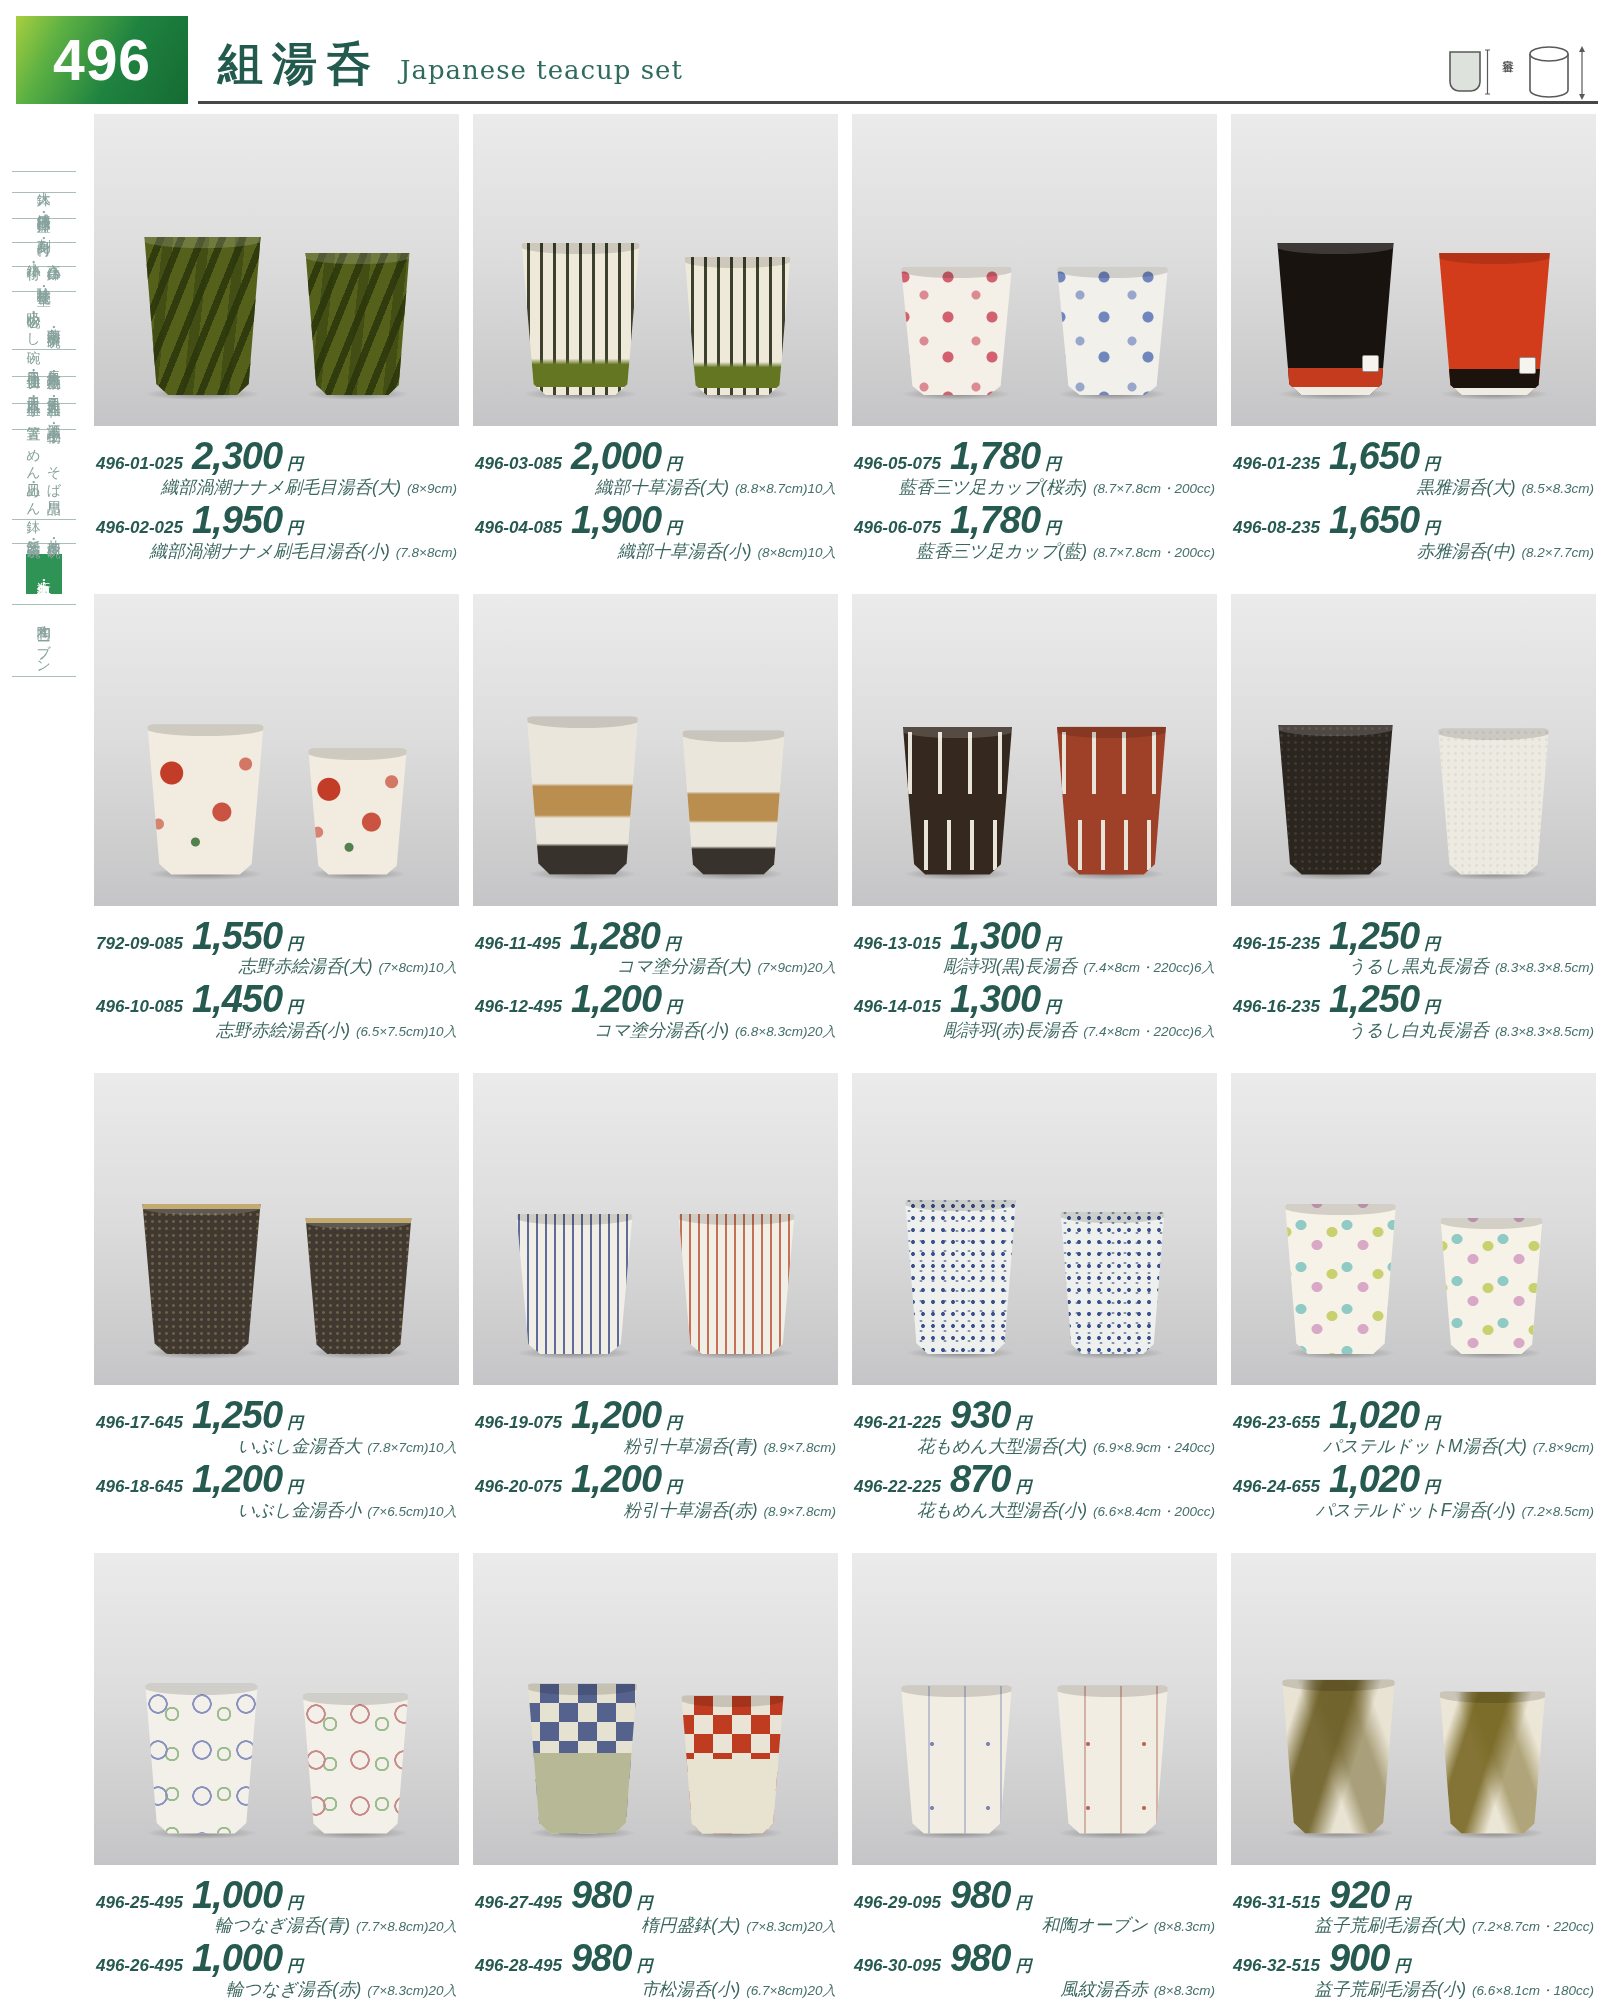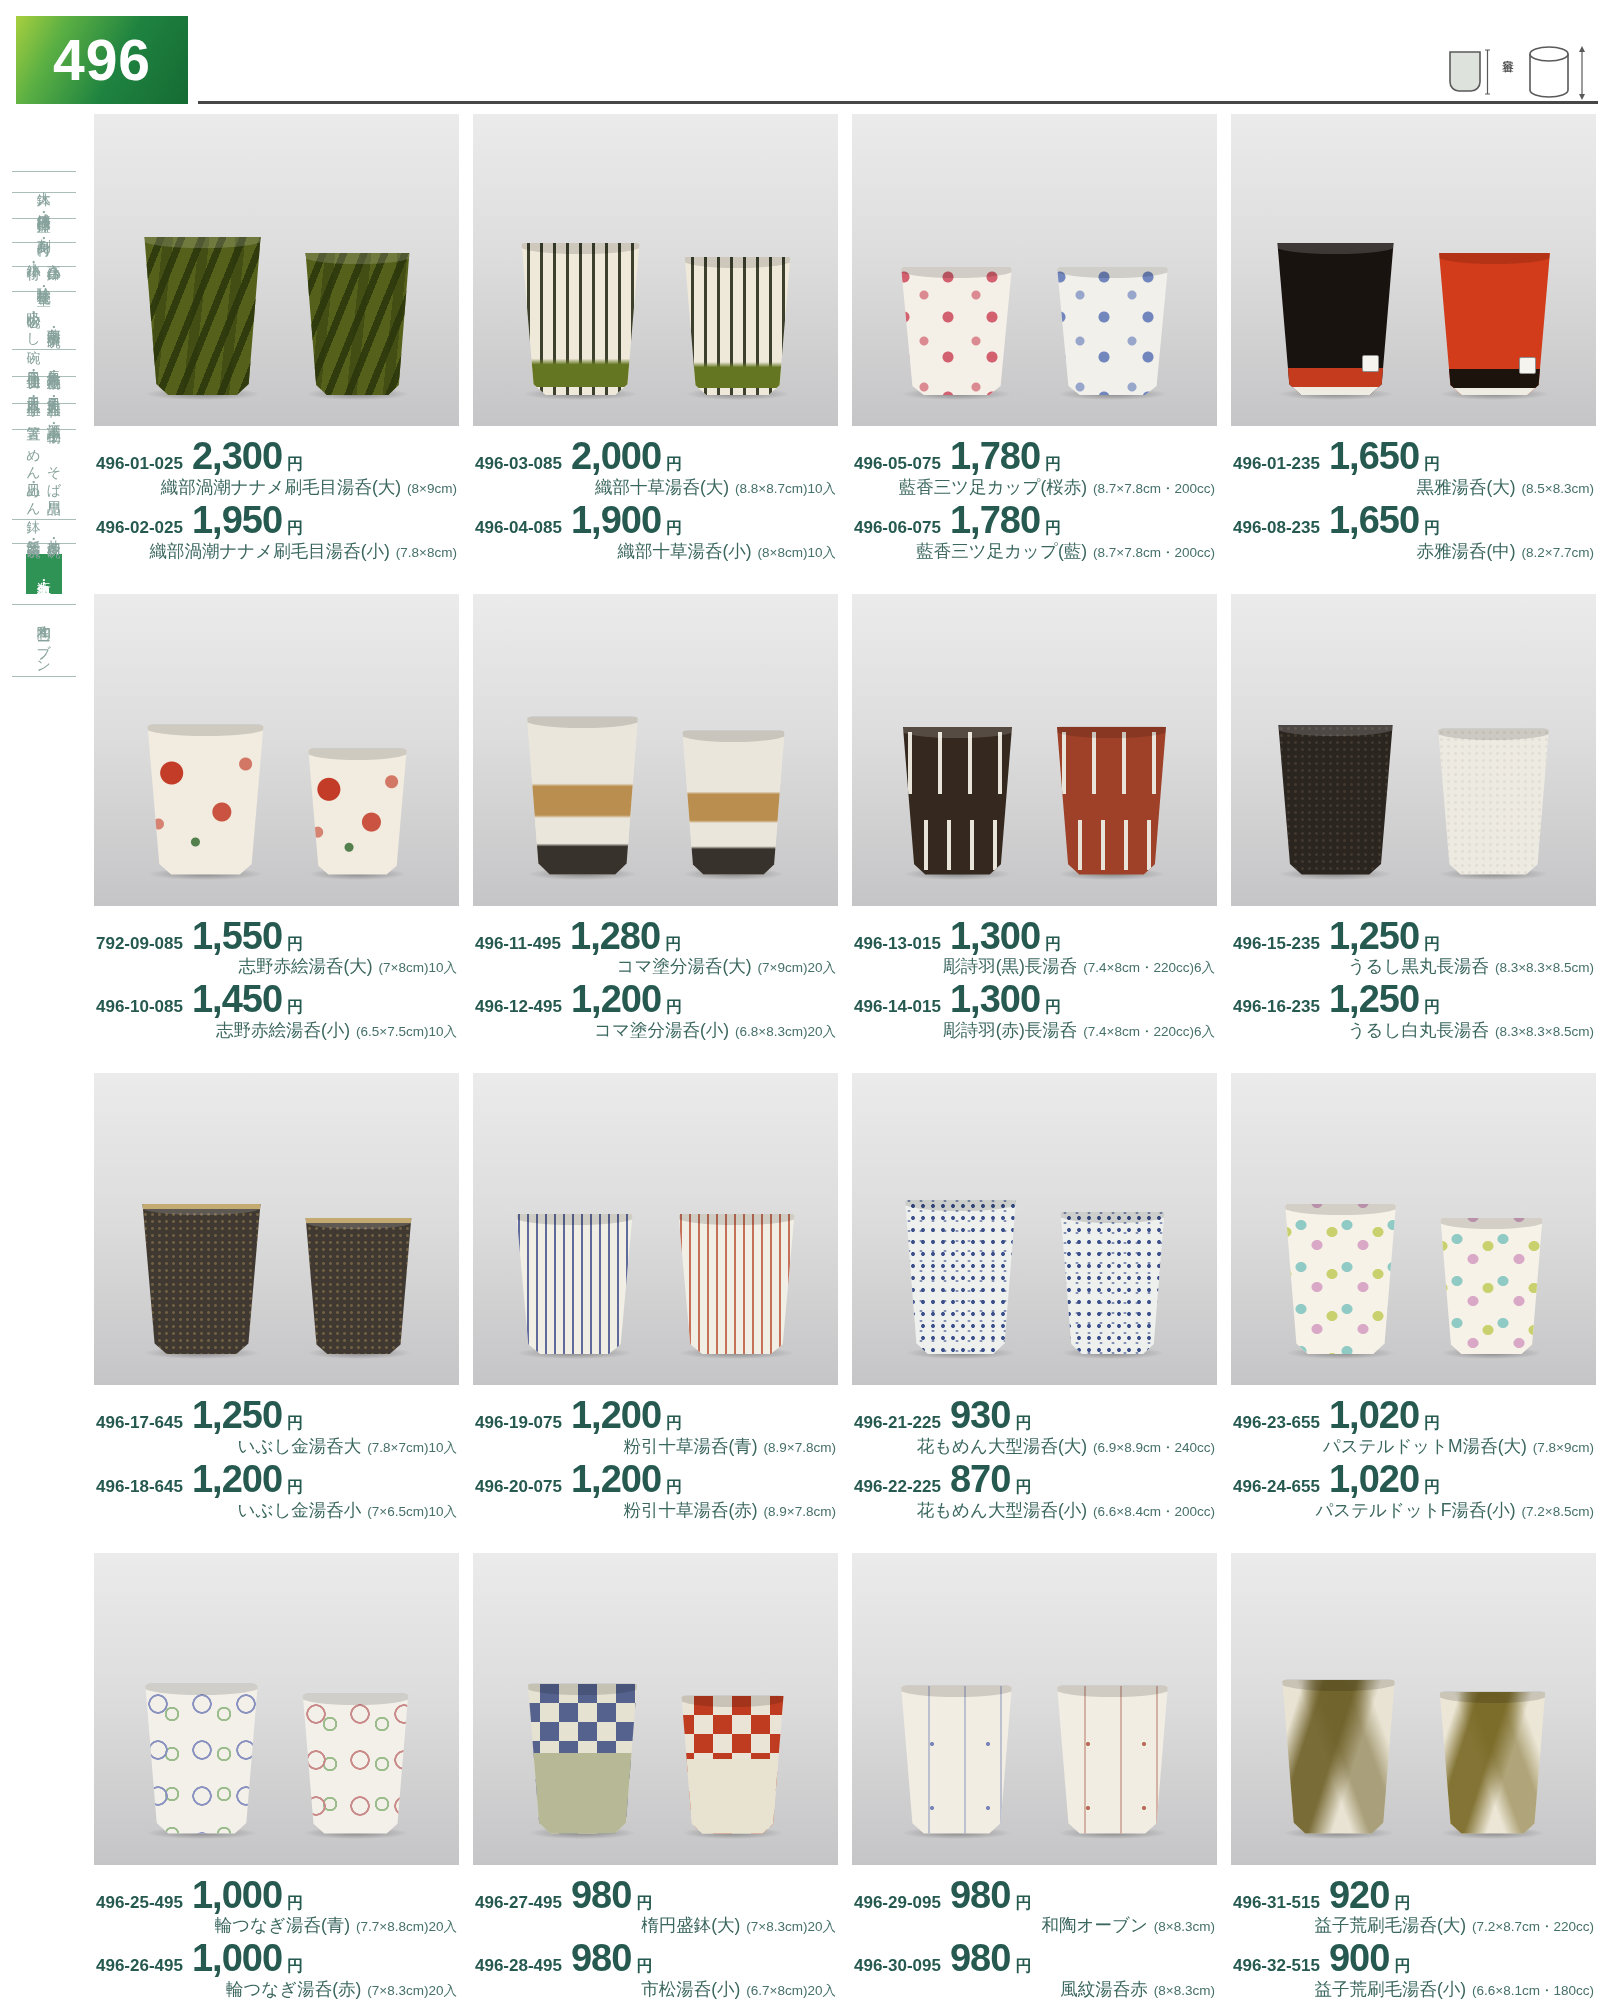--- a/index.html
+++ b/index.html
@@ -23,21 +23,21 @@
   .main{display:flex;flex:1;min-height:0;}
   .sidebar{width:88px;flex:none;padding-top:58px;box-sizing:border-box;overflow:hidden;}
   .side-rule{width:64px;border-top:1px solid #a9beb8;margin:9px auto;}
   .side-item{writing-mode:vertical-rl;text-orientation:upright;white-space:pre-line;
              font-size:14px;line-height:1.45;letter-spacing:1px;color:#87a29c;
              margin:6px auto;display:block;text-align:center;width:max-content;max-width:80px;}
   .side-item.active{background:#2e9355;color:#fff;padding:16px 8px;margin:10px auto;}
   
   .grid{flex:1;display:grid;grid-template-columns:repeat(4,1fr);column-gap:14px;row-gap:16px;
         margin:10px 12px 0 6px;}
-  .card{display:flex;flex-direction:column;}
+  .card{display:flex;flex-direction:column;font-style:italic;}
   .photo{height:312px;display:flex;align-items:flex-end;justify-content:center;gap:30px;
          padding-bottom:26px;box-sizing:border-box;
          background:linear-gradient(180deg,#ebebeb 0%,#dddddd 45%,#c5c5c7 100%);}
   .cupwrap{display:flex;flex-direction:column;align-items:center;}
   .cup{position:relative;z-index:1;
        clip-path:polygon(6% 0,94% 0,85% 93%,76% 100%,24% 100%,15% 93%);}
   .rim{position:absolute;left:4%;right:4%;top:-5px;height:16px;border-radius:50%;}
   .seal{position:absolute;right:17%;bottom:15%;width:15px;height:15px;background:#f6f4ef;
         border:1px solid #8f8f8f;border-radius:2px;}
   .gshadow{width:85%;height:12px;margin:-7px auto 0;border-radius:50%;z-index:0;
@@ -52,20 +52,24 @@
   .size{font-size:13.5px;color:#46706a;}
 </style>
 </head>
 <body>
 
 <div class="page">
   <header class="header">
     <div class="badge">
       <span>496</span>
     </div>
+    <div class="titles">
+      <span class="title">組湯呑</span>
+      <span class="subtitle">Japanese teacup set</span>
+    </div>
     <div class="legend">
       <svg width="50" height="62" viewBox="0 0 50 62">
         <path d="M7 10 h30 v30 a9 9 0 0 1 -9 9 h-12 a9 9 0 0 1 -9 -9 z" fill="#dde2dc" stroke="#5a5a5a" stroke-width="1.6"></path>
         <path d="M42 8 h5 M44.5 8 v44 M42 52 h5" fill="none" stroke="#5a5a5a" stroke-width="1.2"></path>
       </svg>
       <span class="legend-label">容量</span>
       <svg width="70" height="62" viewBox="0 0 70 62">
         <path d="M8 12 v36 a19 7 0 0 0 38 0 v-36" fill="#ffffff" stroke="#5a5a5a" stroke-width="1.6"></path>
         <ellipse cx="27" cy="12" rx="19" ry="7" fill="#ffffff" stroke="#5a5a5a" stroke-width="1.6"></ellipse>
         <line x1="60" y1="6" x2="60" y2="56" stroke="#5a5a5a" stroke-width="1.2"></line>

